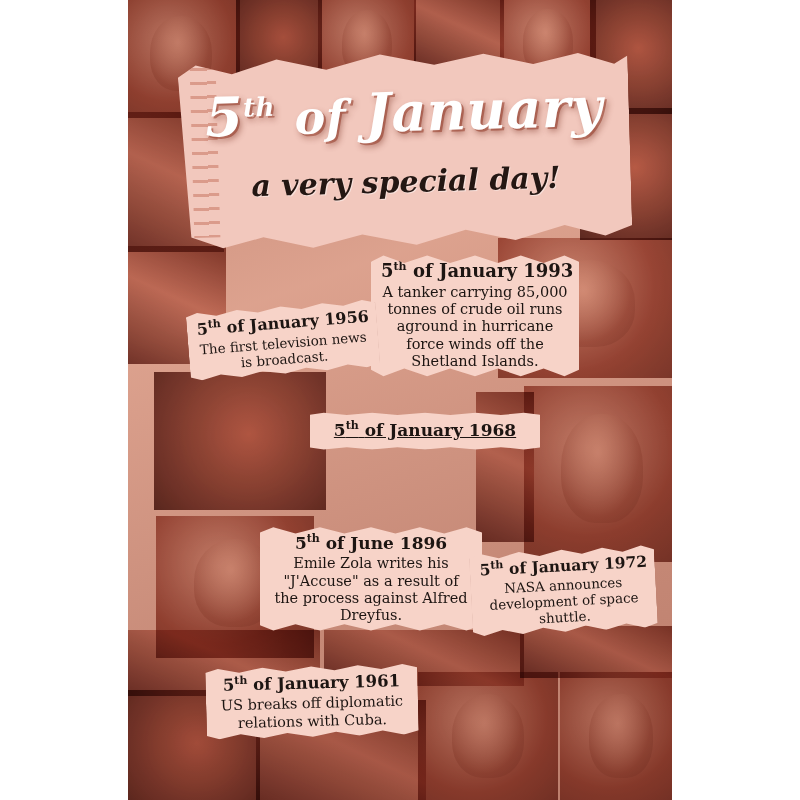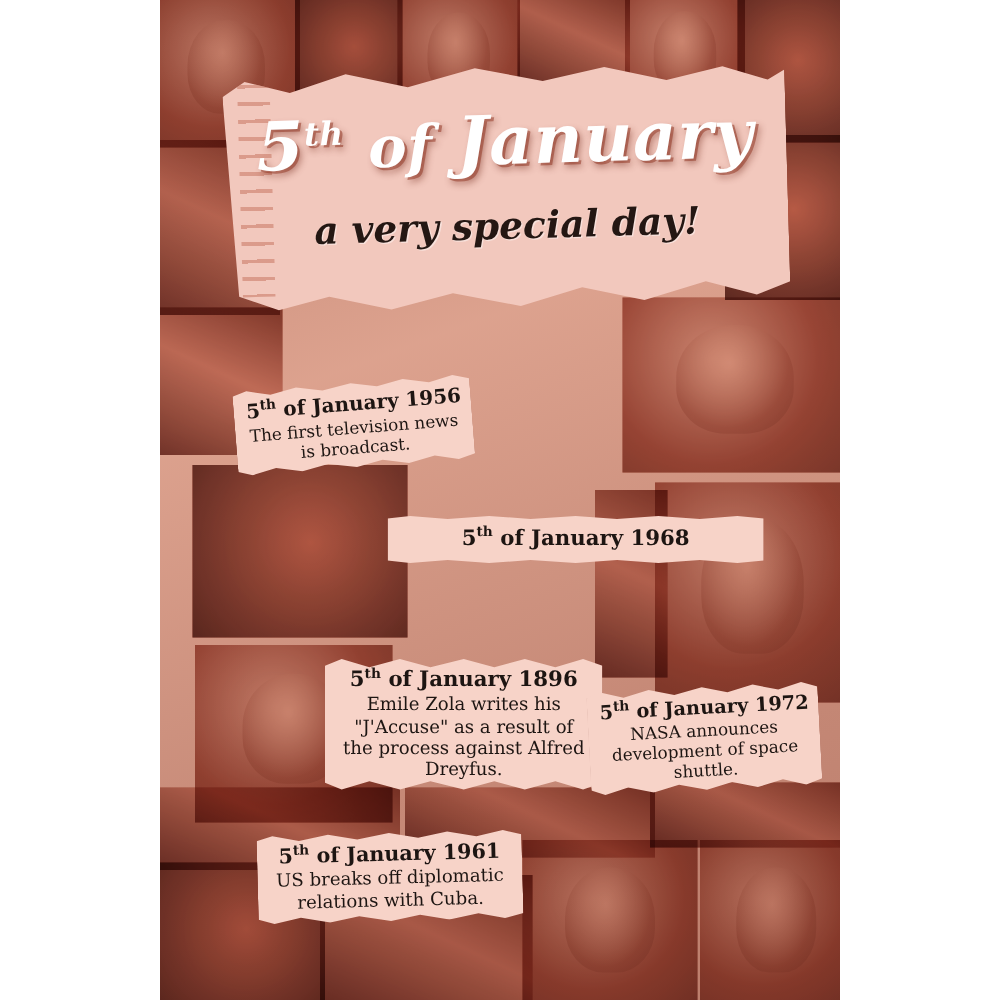--- a/index.html
+++ b/index.html
@@ -156,21 +156,21 @@
     font-size: 14.5px;
     line-height: 1.2;
   }
 
   
   #note-1993 { left: 243px; top: 253px;  width: 208px; }
   #note-1993 .hd { font-size: 18px; }
   #note-1956 { left: 60px;  top: 305px;  width: 190px; transform: rotate(-4.5deg); }
   #note-1956 .hd { font-size: 16px; }
   #note-1956 .bd { font-size: 13.5px; }
-  #note-1968 { left: 182px; top: 412px;  width: 301px; }
+  #note-1968 { left: 182px; top: 412px;  width: 230px; text-decoration: underline; }
   #note-1896 { left: 132px; top: 525px;  width: 222px; }
   #note-1972 { left: 343px; top: 548px;  width: 185px; transform: rotate(-3deg); }
   #note-1972 .hd { font-size: 15.5px; }
   #note-1972 .bd { font-size: 13.5px; }
   #note-1961 { left: 78px;  top: 665px;  width: 212px; transform: rotate(-1.5deg); }
   #note-1961 .hd { font-size: 16.5px; }
 </style>
 </head>
 <body>
 
@@ -209,40 +209,47 @@
     <div class="banner">
       <div class="ridge"></div>
       <div class="banner-title">
         <span>5</span><span class="sup">th</span>
         <span class="of">of</span>
         <span>January</span>
       </div>
       <div class="banner-sub">a very special day!</div>
     </div>
 
+    <div class="note" id="note-1993">
+      <div class="hd">
+        <span>5</span><span class="sup">th</span>
+        <span>of January 1993</span>
+      </div>
+      <div class="bd">A tanker carrying 85,000 tonnes of crude oil runs aground in hurricane force winds off the Shetland Islands.</div>
+    </div>
 
     <div class="note" id="note-1956">
       <div class="hd">
         <span>5</span><span class="sup">th</span>
         <span>of January 1956</span>
       </div>
       <div class="bd">The first television news is broadcast.</div>
     </div>
 
     <div class="note" id="note-1968">
       <div class="hd">
         <span>5</span><span class="sup">th</span>
         <span>of January 1968</span>
       </div>
     </div>
 
     <div class="note" id="note-1896">
       <div class="hd">
         <span>5</span><span class="sup">th</span>
-        <span>of January 1896</span>
+        <span>of June 1896</span>
       </div>
       <div class="bd">Emile Zola writes his "J'Accuse" as a result of the process against Alfred Dreyfus.</div>
     </div>
 
     <div class="note" id="note-1972">
       <div class="hd">
         <span>5</span><span class="sup">th</span>
         <span>of January 1972</span>
       </div>
       <div class="bd">NASA announces development of space shuttle.</div>

